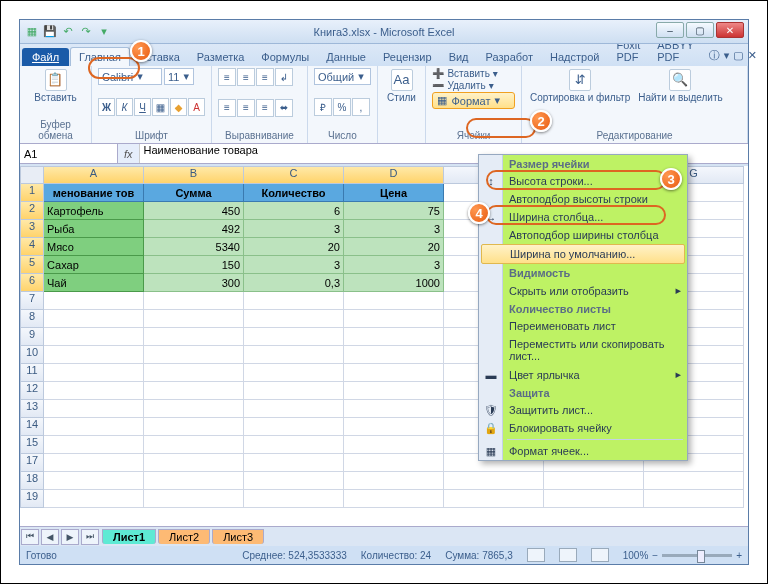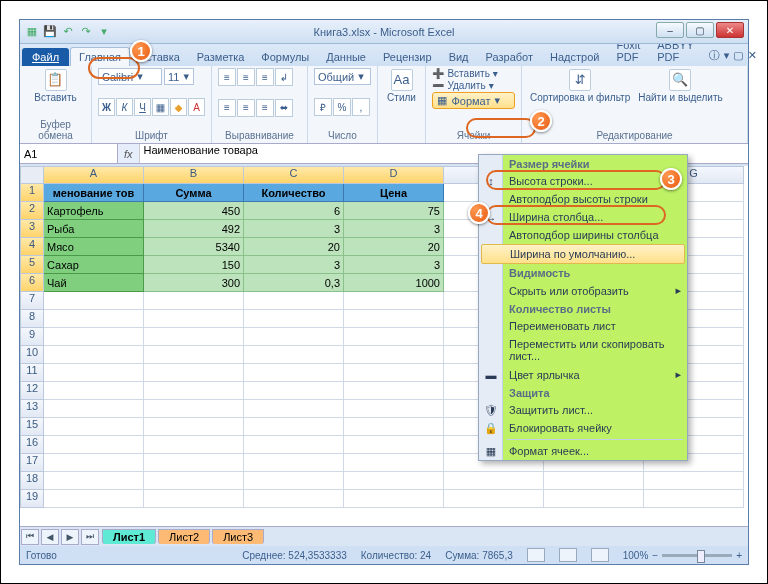--- a/index.html
+++ b/index.html
@@ -344,31 +344,31 @@
             <div class="rh">13</div>
             <div class="cell"></div>
             <div class="cell"></div>
             <div class="cell"></div>
             <div class="cell"></div>
             <div class="cell"></div>
             <div class="cell"></div>
             <div class="cell"></div>
           </div>
           <div class="row">
+            <div class="rh">14</div>
+            <div class="cell"></div>
+            <div class="cell"></div>
+            <div class="cell"></div>
+            <div class="cell"></div>
+            <div class="cell"></div>
+            <div class="cell"></div>
+            <div class="cell"></div>
+          </div>
+          <div class="row">
             <div class="rh">15</div>
-            <div class="cell"></div>
-            <div class="cell"></div>
-            <div class="cell"></div>
-            <div class="cell"></div>
-            <div class="cell"></div>
-            <div class="cell"></div>
-            <div class="cell"></div>
-          </div>
-          <div class="row">
-            <div class="rh">16</div>
             <div class="cell"></div>
             <div class="cell"></div>
             <div class="cell"></div>
             <div class="cell"></div>
             <div class="cell"></div>
             <div class="cell"></div>
             <div class="cell"></div>
           </div>
           <div class="row">
             <div class="rh">17</div>

